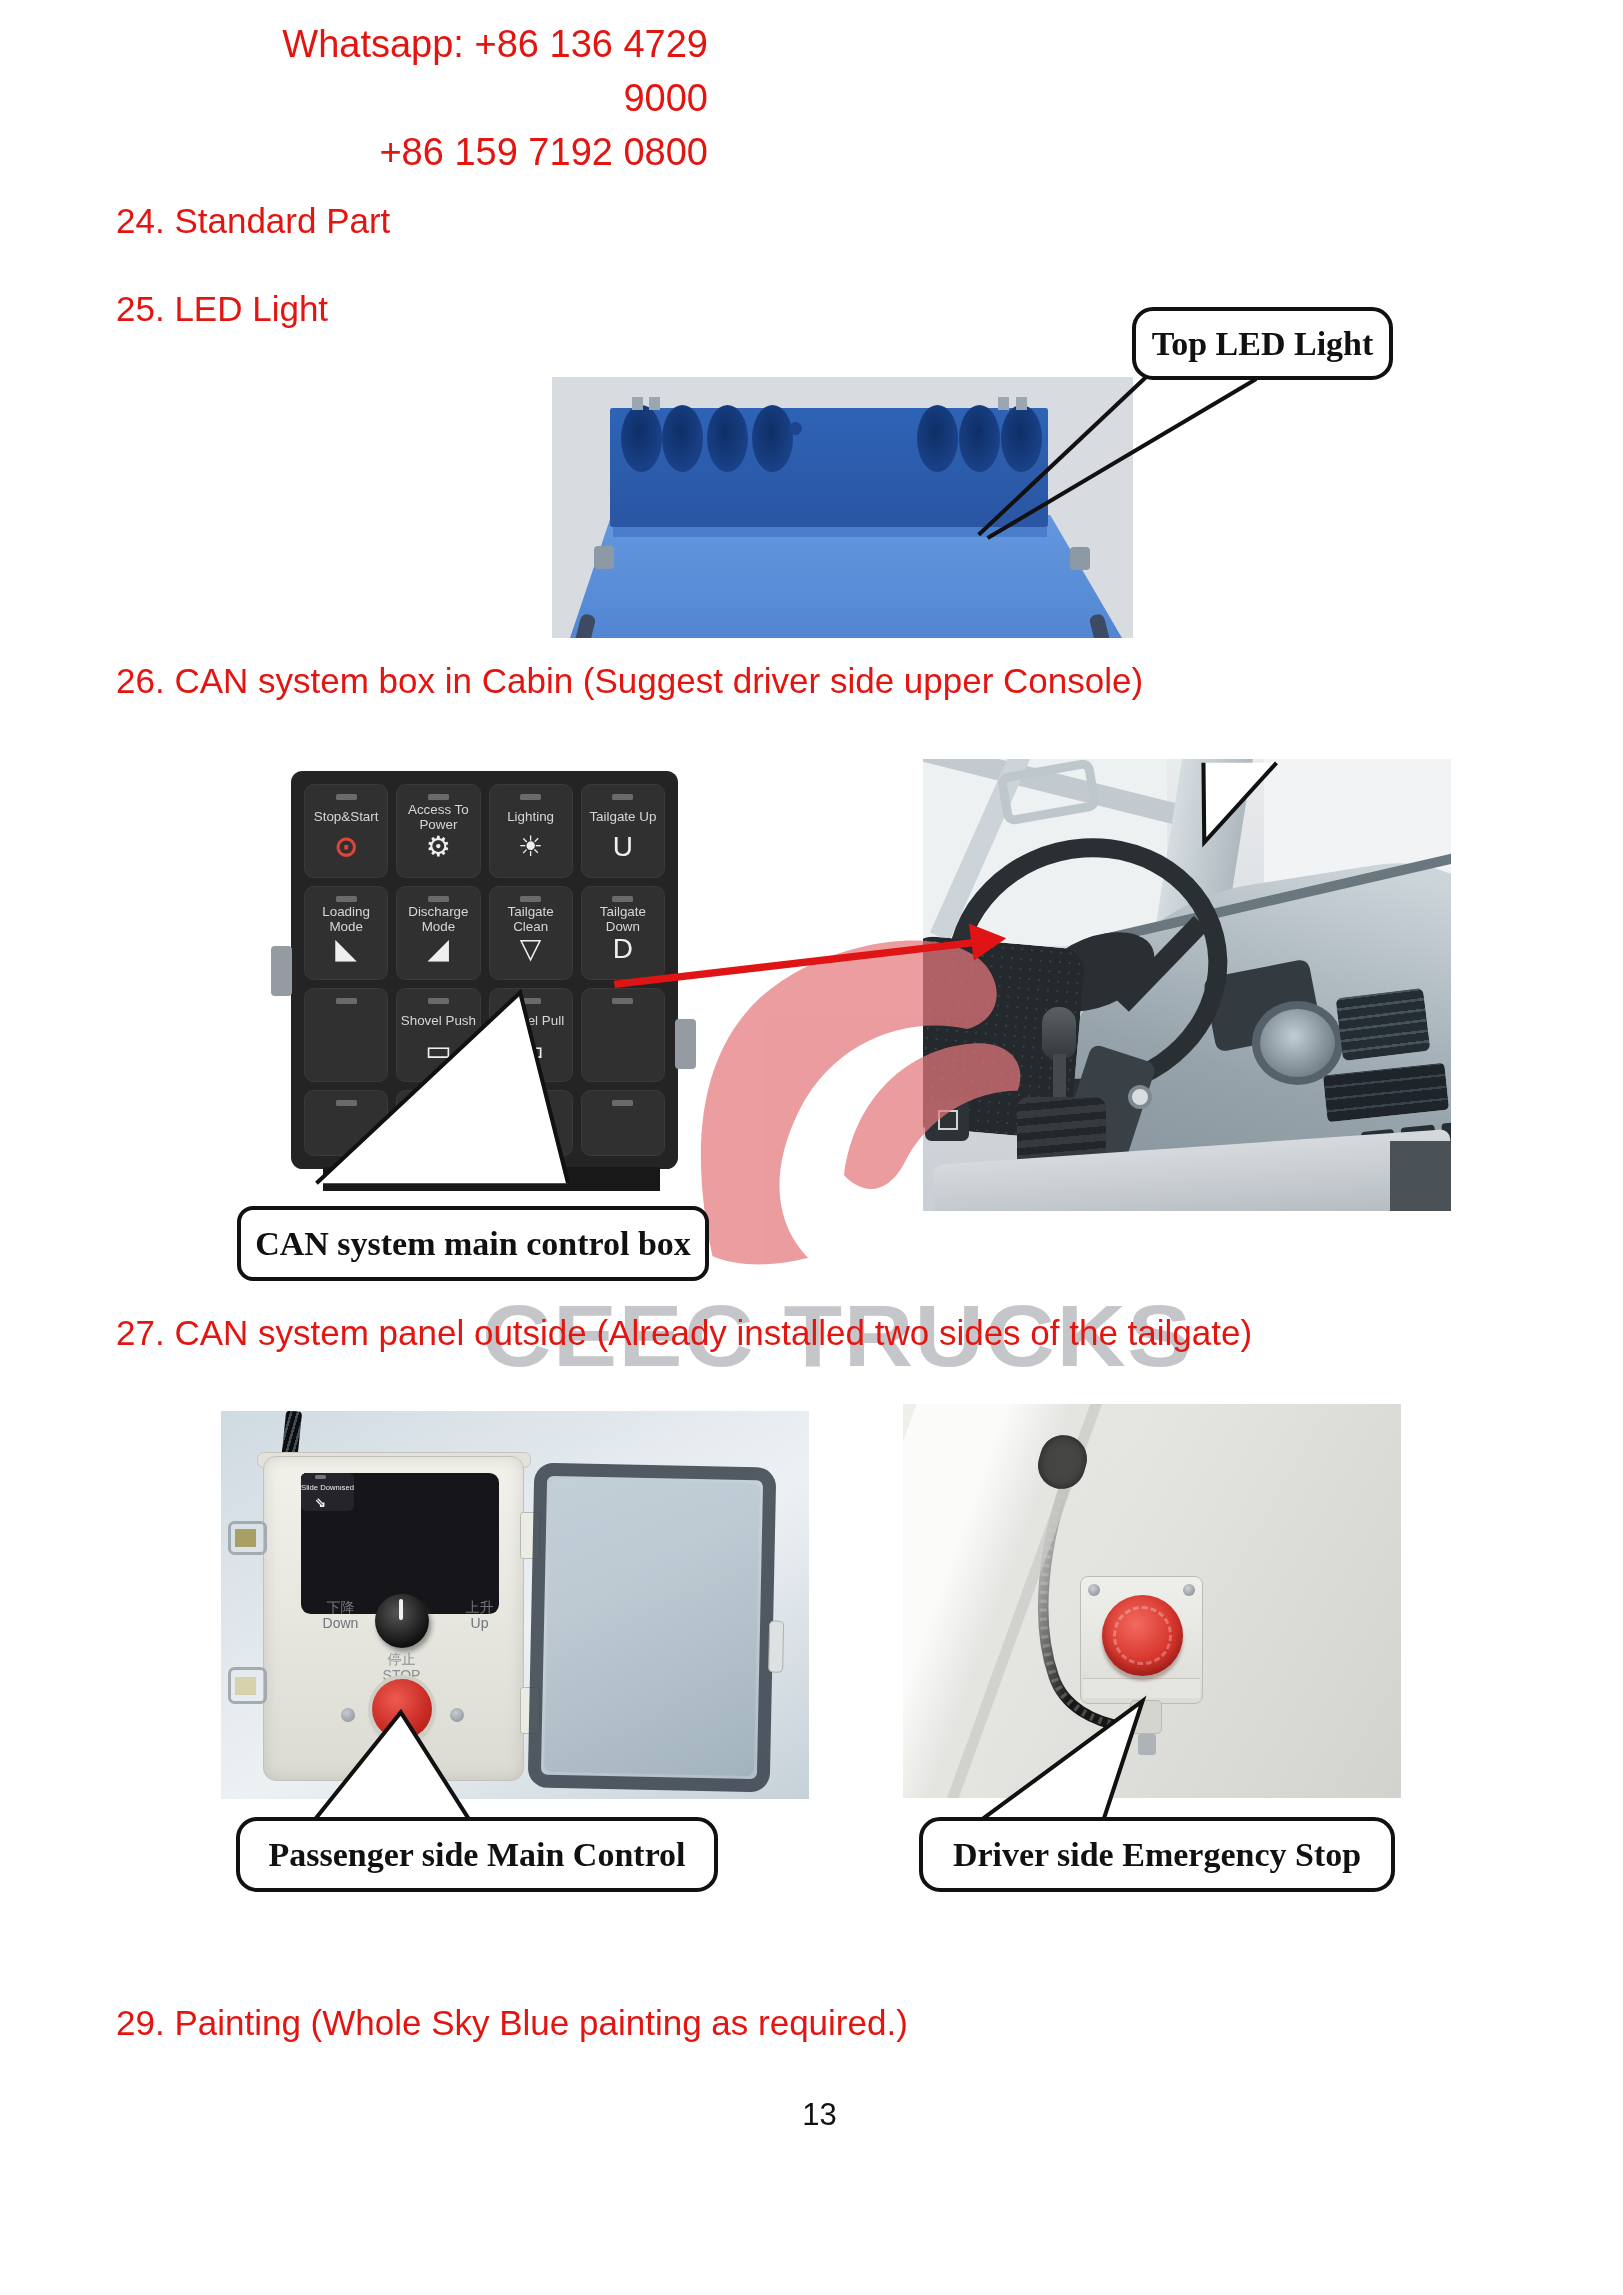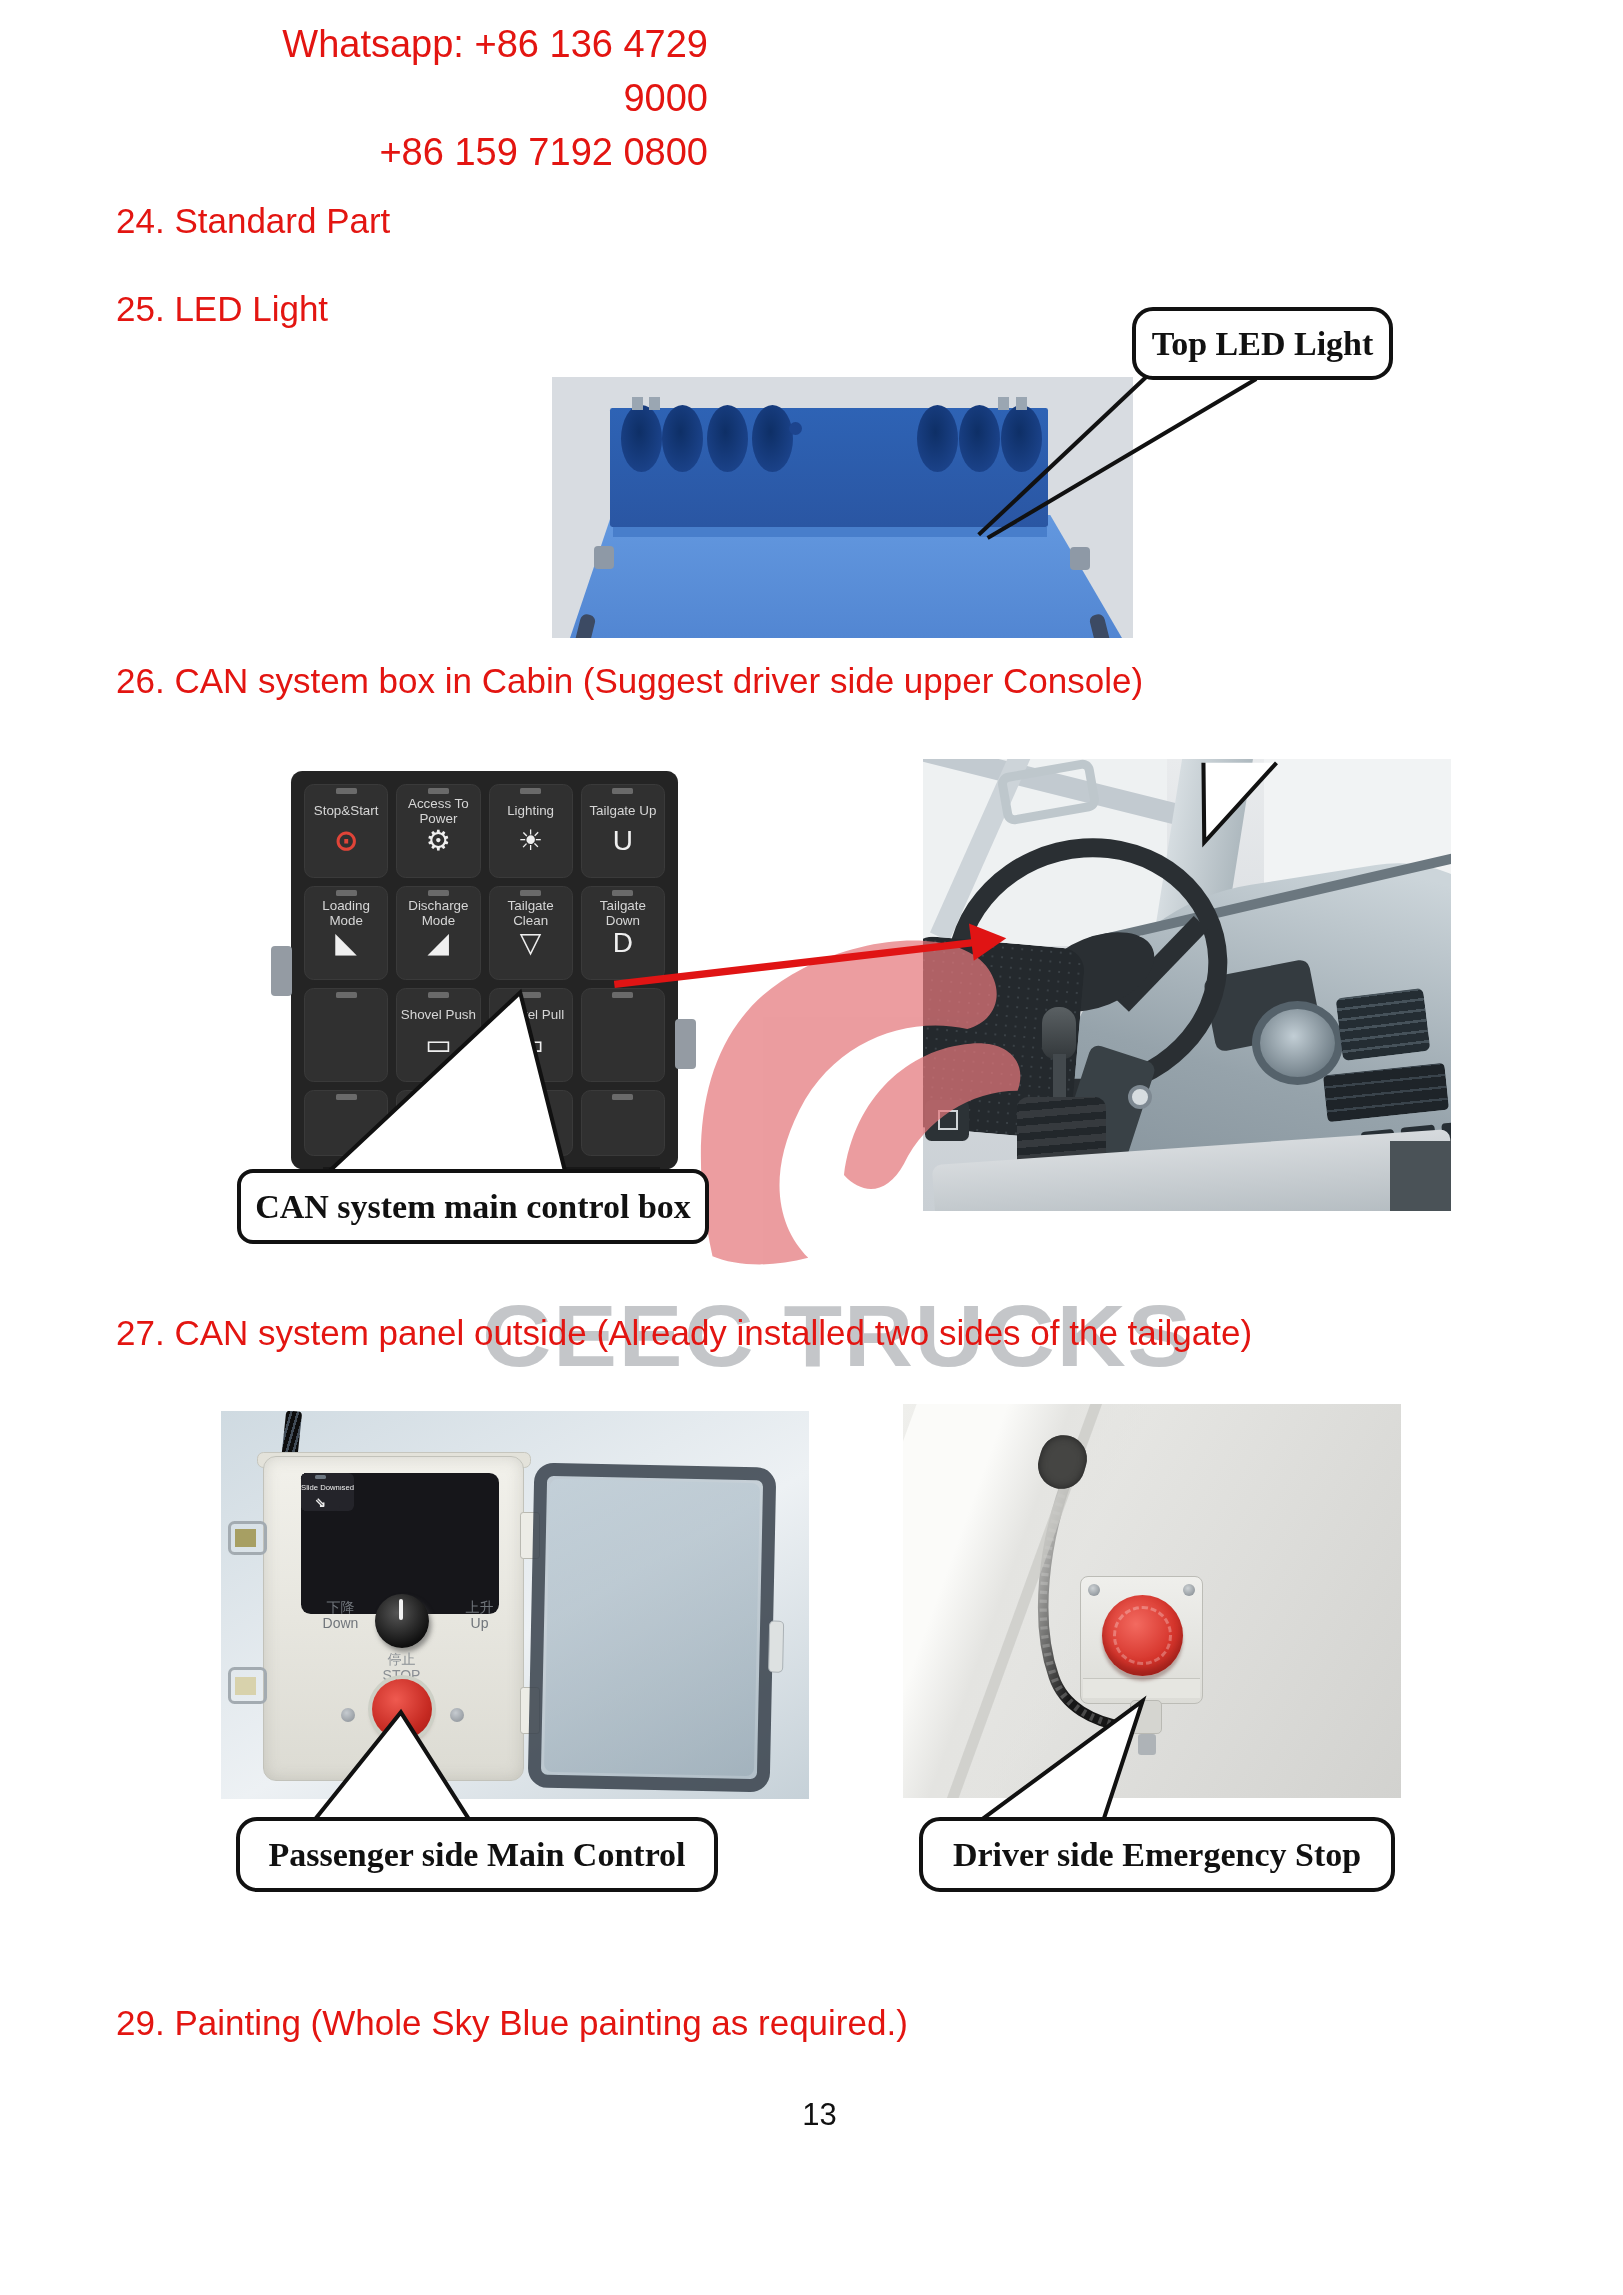--- a/index.html
+++ b/index.html
@@ -18,21 +18,21 @@
   
   .wm{position:absolute;left:482px;top:1281px;font-weight:bold;font-size:96px;letter-spacing:1.6px;
       color:#b6b9bc;opacity:.8;white-space:nowrap;z-index:2;transform:scaleY(.9);}
 
   
   .co{position:absolute;background:#fff;border:4px solid #111;border-radius:21px;display:flex;
       align-items:center;justify-content:center;z-index:8;color:#111;
       font-family:"Liberation Serif",serif;font-weight:bold;font-size:34px;white-space:nowrap;}
   #co-topled{left:1132px;top:307px;width:261px;height:73px;}
   #co-upper{left:1163px;top:692px;width:267px;height:76px;}
-  #co-canbox{left:237px;top:1169px;width:472px;height:75px;border-radius:16px;}
+  #co-canbox{left:237px;top:1206px;width:472px;height:75px;border-radius:16px;}
   #co-pass{left:236px;top:1817px;width:482px;height:75px;}
   #co-driver{left:919px;top:1817px;width:476px;height:75px;}
 
   
   .led-photo{position:absolute;left:552px;top:377px;width:581px;height:261px;background:#d8dce1;overflow:hidden;z-index:1;}
   .led-photo div{position:absolute;}
   .led-body{left:18px;top:138px;width:552px;height:123px;background:linear-gradient(180deg,#6398df,#5286d2);
             clip-path:polygon(7.5% 0,87% 0,100% 100%,0 100%);}
   .led-bar{left:58px;top:31px;width:438px;height:119px;background:linear-gradient(180deg,#2e63b5,#2a56a3);border-radius:2.4px;}
   .led-bar::after{content:"";position:absolute;left:3.2px;bottom:-9.7px;width:99%;height:9.7px;background:#447ac8;opacity:.85;}
@@ -40,21 +40,21 @@
   .led-smallhole{left:237px;top:45px;width:13px;height:13px;border-radius:50%;background:#1d448d;}
   .led-tab{top:19.5px;width:10.6px;height:13px;background:#9aa6b2;}
   .led-pegL{left:42px;top:169px;width:19.5px;height:23px;background:#8e99a6;border-radius:4px;}
   .led-pegR{left:518px;top:170px;width:19.5px;height:23px;background:#8e99a6;border-radius:4px;}
   .led-hookL{left:24px;top:237px;width:14.6px;height:47px;background:#3c4a63;border-radius:6.5px;transform:rotate(14deg);}
   .led-hookR{left:542px;top:237px;width:14.6px;height:47px;background:#3c4a63;border-radius:6.5px;transform:rotate(-14deg);}
 
   
   .cpanel{position:absolute;left:291px;top:771px;width:387px;height:398px;background:#242424;border-radius:11.4px;
           padding:13px;display:grid;grid-template-columns:repeat(4,1fr);gap:8px;z-index:1;}
-  .cp-btn{background:#303030;border-radius:9.7px;display:flex;flex-direction:column;align-items:center;padding-top:3px;border:0.8px solid #3a3a3a;}
+  .cp-btn{background:#303030;border-radius:9.7px;display:flex;flex-direction:column;align-items:center;padding-top:9px;border:0.8px solid #3a3a3a;}
   .cp-ind{width:21px;height:5.7px;background:#6a6a6a;border-radius:1.6px;margin-bottom:2.4px;}
   .cp-label{font-size:13.4px;color:#d6d6d6;text-align:center;line-height:1.1;min-height:31px;display:flex;align-items:center;justify-content:center;}
   .cp-icon{font-size:28px;color:#efefef;line-height:1;}
   .cp-btn:nth-of-type(1) .cp-icon{color:#e04438;font-weight:bold;}
   .cpanel-base{position:absolute;left:323px;top:1167px;width:337px;height:24px;background:#181818;z-index:1;}
   .cpanel-brk{position:absolute;width:21px;height:50px;background:#949ba3;border-radius:4px;z-index:1;}
   #brk1{left:271px;top:946px;} #brk2{left:675px;top:1019px;}
 
   
   .cab{position:absolute;left:923px;top:759px;width:528px;height:452px;overflow:hidden;z-index:1;

